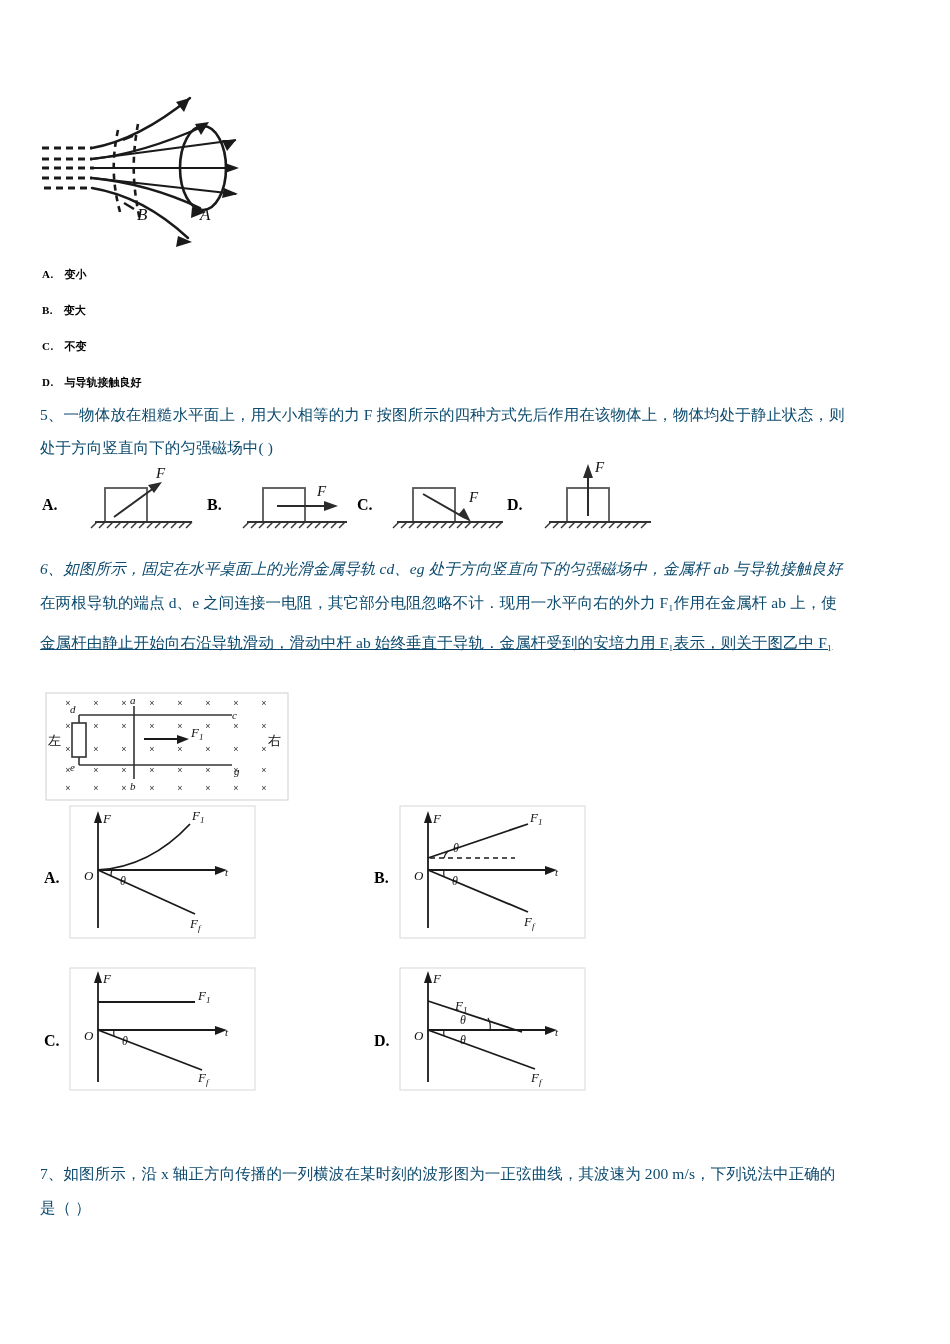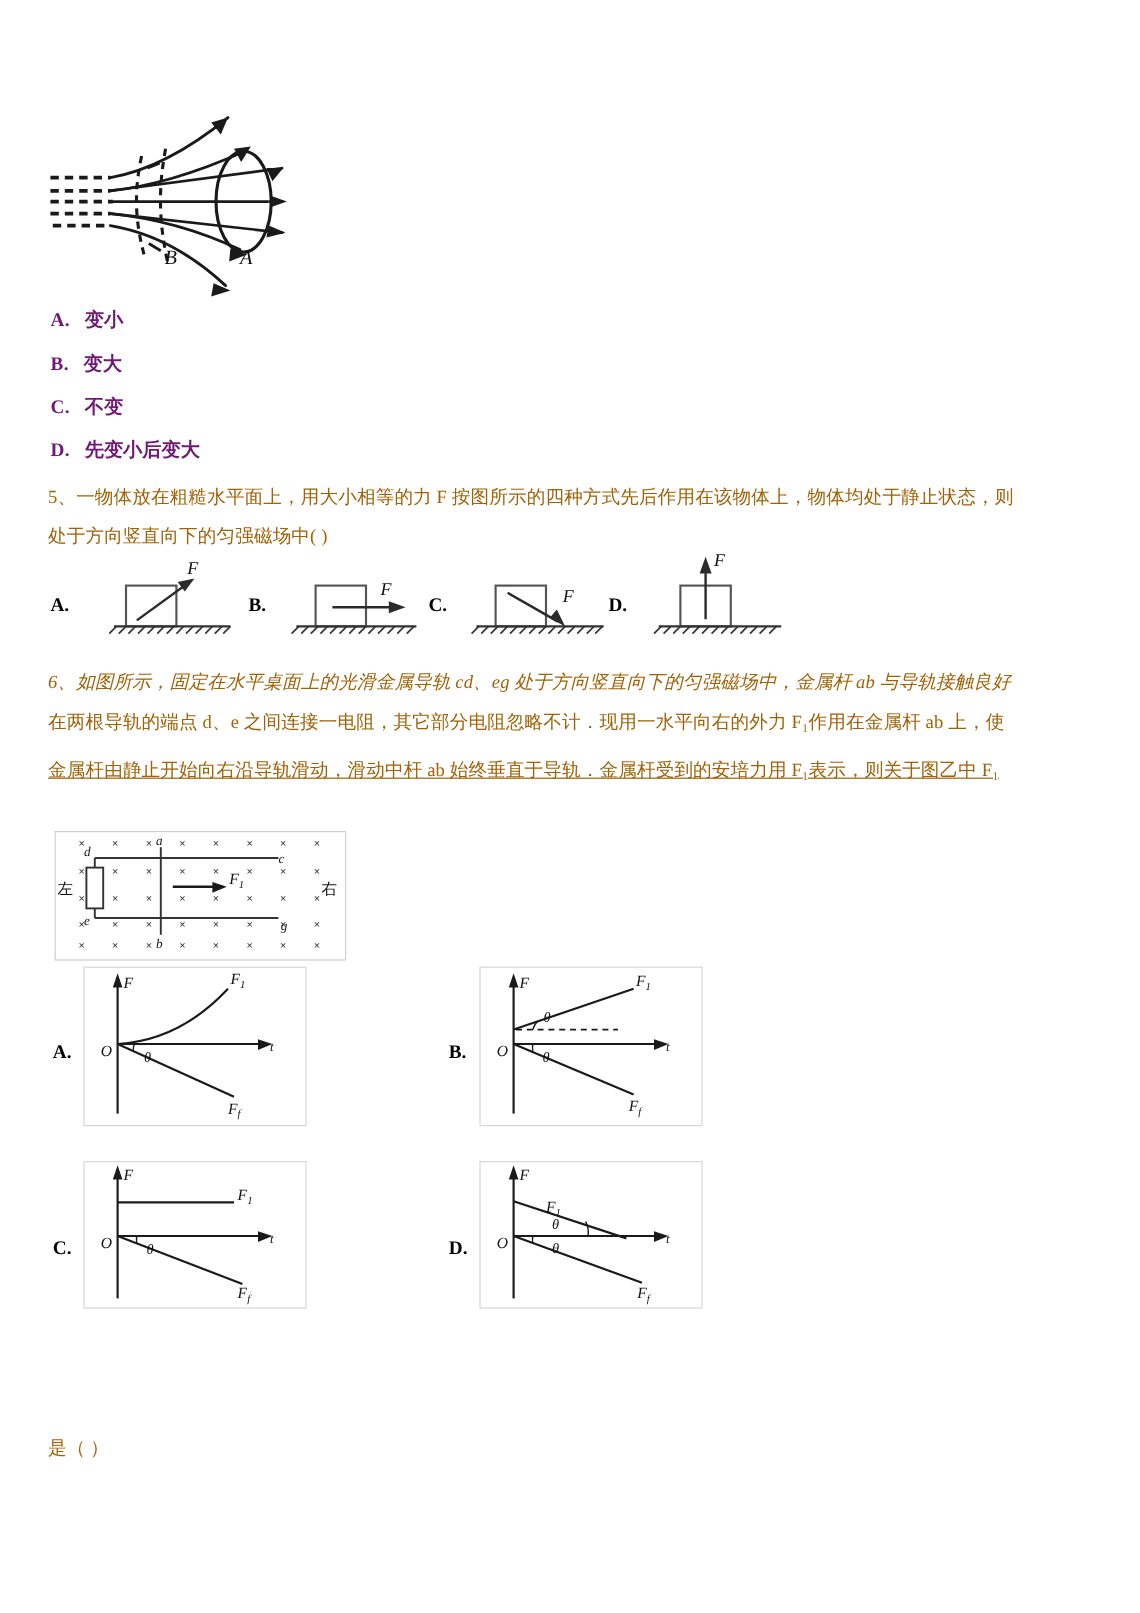--- a/index.html
+++ b/index.html
@@ -21,30 +21,31 @@
     width: 950px;
     height: 1344px;
   }
 
   
   .q-text {
     position: absolute;
     font-size: 15.5px;
     line-height: 30px;
     letter-spacing: 0.1px;
-    color: #a16207;
+    color: #0c4a6e;
     font-family: "Liberation Serif", "DejaVu Serif", serif;
     white-space: nowrap;
   }
 
   .opt-line {
     position: absolute;
-    font-size: 16px;
-    color: #701a75;
+    font-size: 11px;
+    color: #000000;
     white-space: nowrap;
+    margin-top: 10px;
   }
   .opt-letter {
     font-weight: 700;
     font-family: "Liberation Serif", "DejaVu Serif", serif;
     letter-spacing: 0.5px;
   }
   .opt-body {
     font-family: "Liberation Sans", "DejaVu Sans", sans-serif;
     font-weight: 600;
   }
@@ -128,21 +129,21 @@
   <div class="opt-line" style="left:42px; top:293px;">
     <span class="opt-letter">B.</span>
     <span class="opt-body" style="margin-left:8px;text-align:center;">变大</span>
   </div>
   <div class="opt-line" style="left:42px; top:329px;">
     <span class="opt-letter">C.</span>
     <span class="opt-body" style="margin-left:8px;">不变</span>
   </div>
   <div class="opt-line" style="left:42px; top:365px;">
     <span class="opt-letter">D.</span>
-    <span class="opt-body" style="margin-left:8px;">先变小后变大</span>
+    <span class="opt-body" style="margin-left:8px;">与导轨接触良好</span>
   </div>
 
   <div class="q-text" style="left:40px; top:400px;">5、一物体放在粗糙水平面上，用大小相等的力 F 按图所示的四种方式先后作用在该物体上，物体均处于静止状态，则</div>
   <div class="q-text" style="left:40px; top:433px;">处于方向竖直向下的匀强磁场中(   )</div>
 
   <div class="choice-letter" style="left:42px; top:496px;">A.</div>
   <div class="fig" style="left:70px; top:466px;">
     <svg width="125" height="62" viewBox="0 0 125 62">
       <rect x="35" y="22" width="42" height="34" fill="none" stroke="#555" stroke-width="1.8"></rect>
       <line x1="25" y1="56" x2="122" y2="56" stroke="#333" stroke-width="1.8"></line>
@@ -436,15 +437,16 @@
         <text x="131" y="114">F<tspan font-size="9" dy="3">f</tspan></text>
       </g>
       <g font-family="Liberation Serif, serif" font-style="italic" font-size="12" fill="#111">
         <text x="60" y="56">θ</text>
         <text x="60" y="76">θ</text>
       </g>
     </svg>
   </div>
 
 
+  <div class="q-text" style="left:40px; top:1159px;">7、如图所示，沿 x 轴正方向传播的一列横波在某时刻的波形图为一正弦曲线，其波速为 200 m/s，下列说法中正确的</div>
   <div class="q-text" style="left:40px; top:1193px;">是（      ）</div>
 
 </div>
 
 </body></html>

